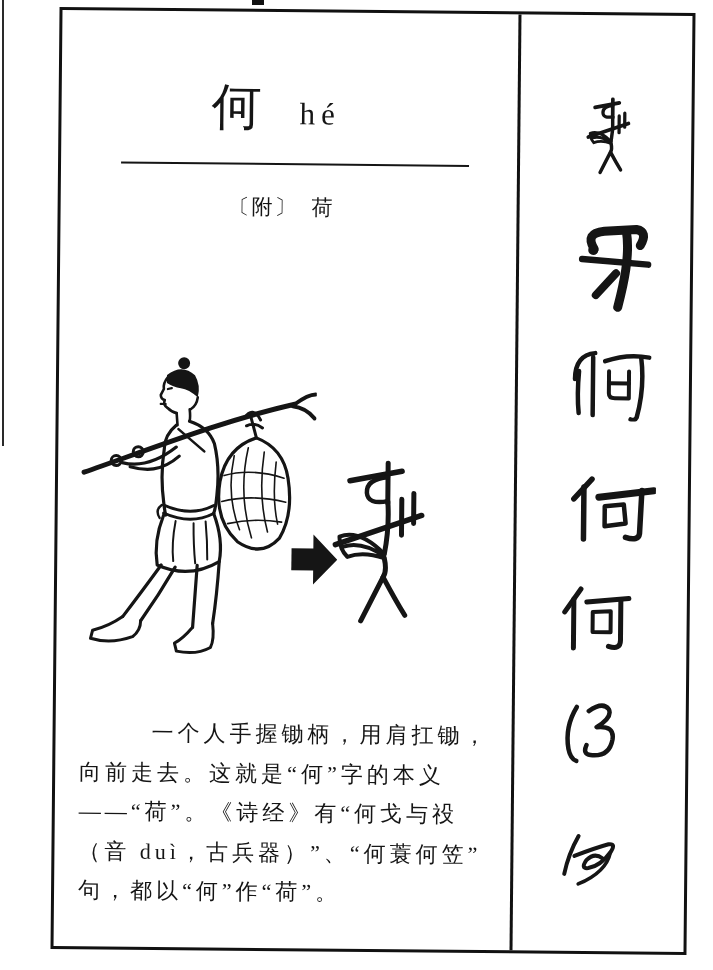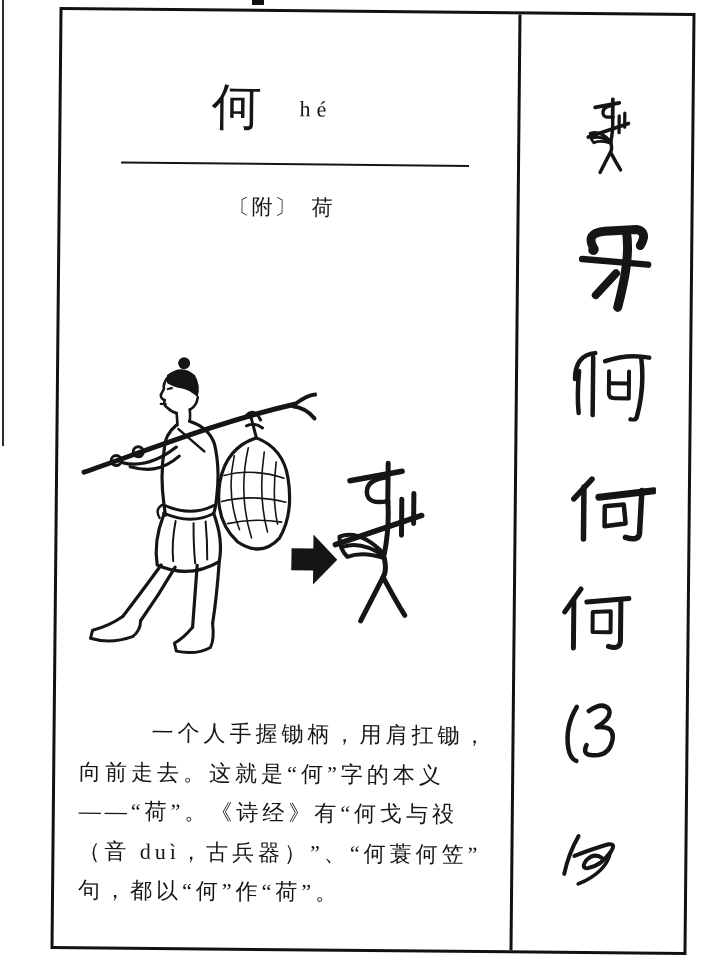--- a/index.html
+++ b/index.html
@@ -11,21 +11,21 @@
   .spine-edge{position:absolute;left:2px;top:0;width:2px;height:46%;background:#2a2a2a;}
   .scan-speck{position:absolute;left:252px;top:0;width:12px;height:5px;background:#111;}
   .frame{
     position:absolute;left:55px;top:10px;width:630px;height:936px;
     border:3px solid #111;background:#fff;transform:rotate(0.55deg);transform-origin:center;
   }
   .divider{position:absolute;left:456px;top:0;width:3px;height:100%;background:#111;}
   
   .title-row{position:absolute;left:150px;top:70px;display:flex;align-items:flex-start;}
   .headword{font-size:50px;line-height:1;letter-spacing:0;}
-  .pinyin{font-size:22px;line-height:1;letter-spacing:6px;margin-left:38px;margin-top:16px;}
+  .pinyin{font-size:31px;line-height:1;letter-spacing:6px;margin-left:38px;margin-top:16px;}
   .underline{position:absolute;left:60px;top:151px;width:348px;height:2px;background:#151515;}
   .attached-row{position:absolute;left:168px;top:181px;display:flex;gap:14px;font-size:21px;letter-spacing:2px;}
   .illustration{position:absolute;left:18px;top:344px;}
   .arrow{position:absolute;left:234px;top:520px;}
   .oracle-large{position:absolute;left:272px;top:446px;}
   .explanation{position:absolute;left:24px;top:702px;width:424px;font-size:22px;line-height:39.5px;letter-spacing:4px;white-space:nowrap;}
   .explanation .line{height:39.5px;}
   .explanation .indent{padding-left:72px;}
   
   .glyph{position:absolute;}

